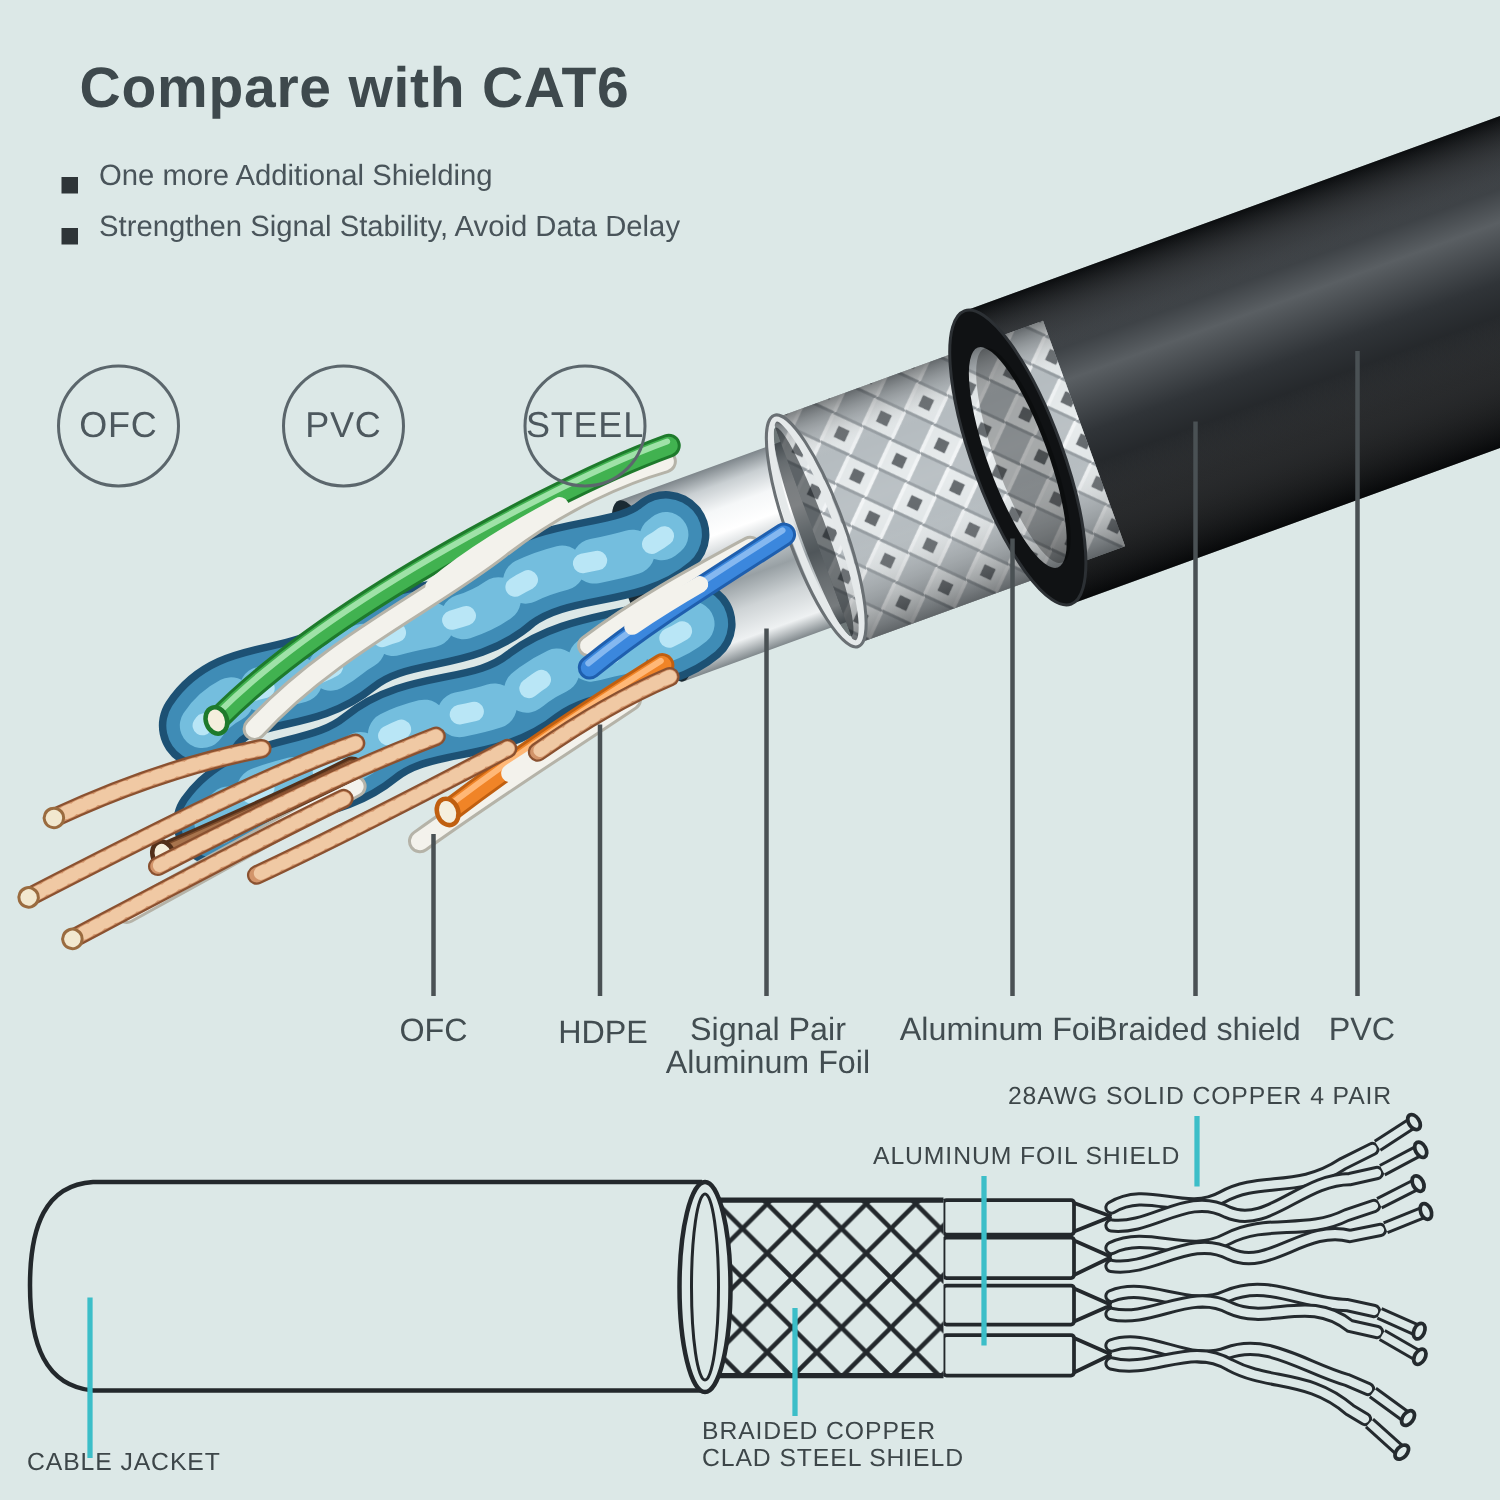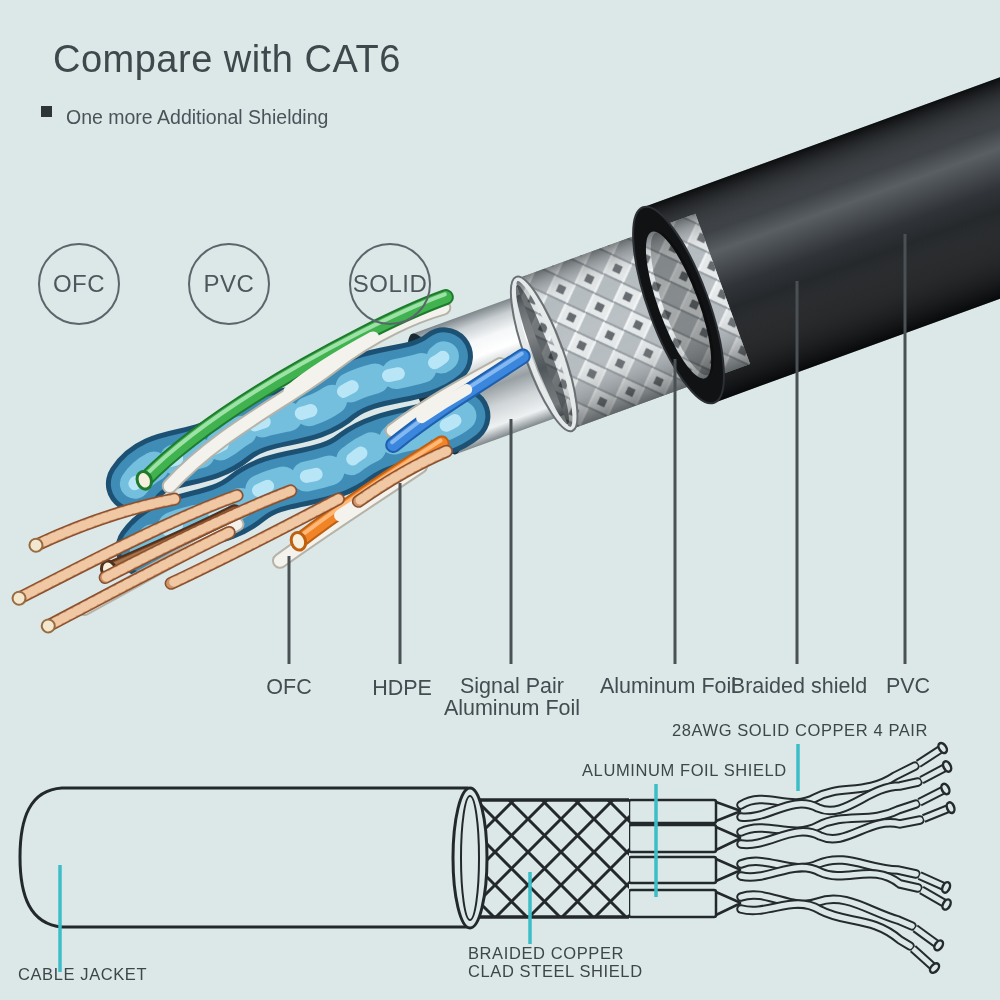--- a/index.html
+++ b/index.html
@@ -2,24 +2,24 @@
 <html><head>
 <meta charset="utf-8">
 <style>
   html,body{margin:0;padding:0;}
   body{width:1000px;height:1000px;background:#dce8e7;font-family:"Liberation Sans",sans-serif;}
   .page{position:relative;width:1000px;height:1000px;background:#dce8e7;overflow:hidden;}
   svg{position:absolute;left:0;display:block;}
   #photo-svg{top:0;}
   #diagram-svg{top:720px;}
 
-  .title{position:absolute;left:53px;top:38px;font-size:38px;font-weight:400;
+  .title{position:absolute;left:53px;top:38px;font-size:38px;font-weight:700;
          color:#3e494d;letter-spacing:.5px;white-space:nowrap;}
   .bullets{position:absolute;left:41px;top:106px;}
-  .bullet{display:flex;align-items:flex-start;height:23px;margin-bottom:11px;}
+  .bullet{display:flex;align-items:flex-end;height:23px;margin-bottom:11px;}
   .sq{width:11px;height:11px;background:#2e3538;margin-right:14px;flex:0 0 auto;}
   .btext{font-size:19.5px;color:#49545a;white-space:nowrap;}
 
   .badge{position:absolute;top:243px;width:78px;height:78px;border:2px solid #5b666c;
          border-radius:50%;display:flex;align-items:center;justify-content:center;
          font-size:24px;font-weight:300;color:#4d585e;letter-spacing:.5px;}
   #badge-ofc{left:38px;} #badge-pvc{left:188px;} #badge-shield{left:349px;}
 
   .photo-label{fill:#424d51;font-size:21.5px;font-weight:300;}
   .diag-label{fill:#3d4649;font-size:16.5px;letter-spacing:.6px;}
@@ -229,25 +229,29 @@
       <text class="photo-label" x="908" y="693">PVC</text>
     </g>
   </svg>
 
   <div class="title">Compare with CAT6</div>
   <div class="bullets">
     <div class="bullet">
       <span class="sq"></span>
       <span class="btext">One more Additional Shielding</span>
     </div>
+    <div class="bullet">
+      <span class="sq"></span>
+      <span class="btext">Strengthen Signal Stability, Avoid Data Delay</span>
+    </div>
   </div>
 
   <div class="badge" id="badge-ofc">OFC</div>
   <div class="badge" id="badge-pvc">PVC</div>
-  <div class="badge" id="badge-shield">SOLID</div>
+  <div class="badge" id="badge-shield">STEEL</div>
 
   <svg id="diagram-svg" width="1000" height="280" viewBox="0 0 1000 280">
     <defs>
       <pattern id="xh" width="33" height="33" patternUnits="userSpaceOnUse">
         <path d="M0,33 L33,0 M0,0 L33,33" stroke="#23282c" stroke-width="3" fill="none"></path>
       </pattern>
     </defs>
 
     <path d="M468,68 L62,68 C30,70 20,98 20,137 C20,176 30,204 62,207 L470,207" fill="none" stroke="#23282c" stroke-width="3"></path>
 

